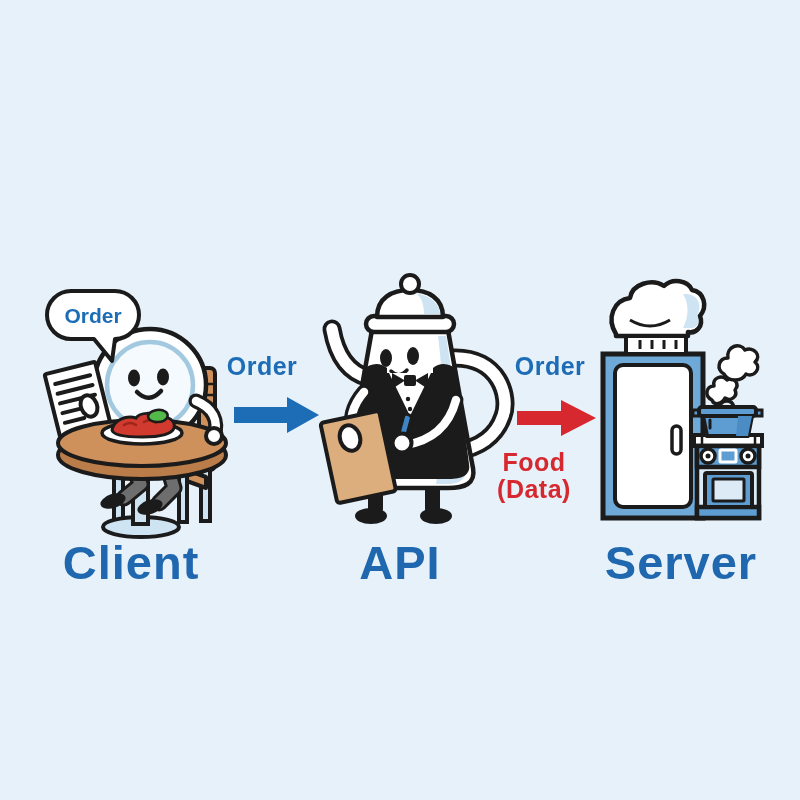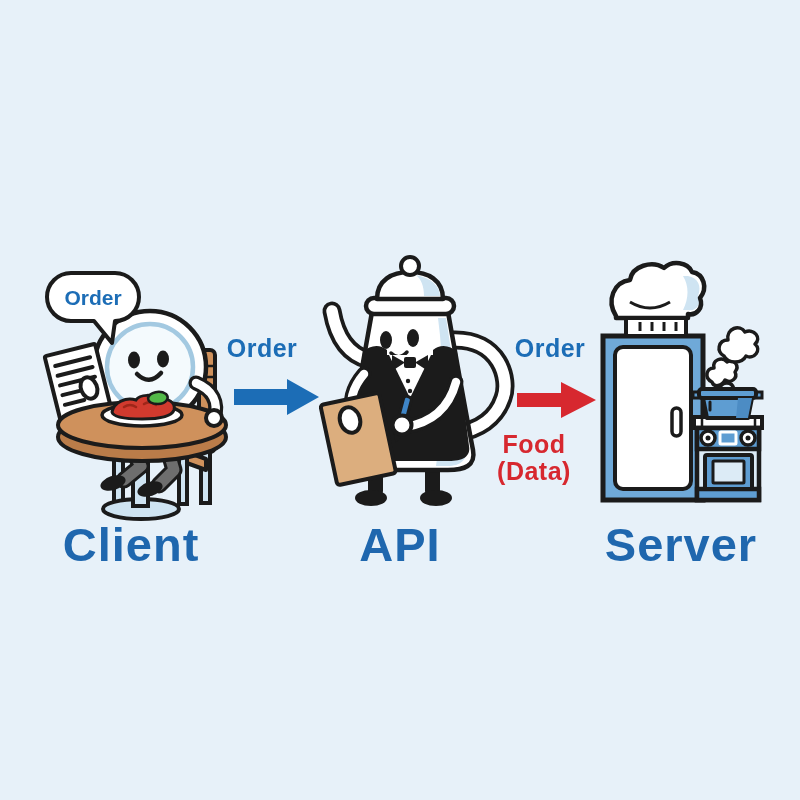--- a/index.html
+++ b/index.html
@@ -4,21 +4,21 @@
 <style>
   :root{
     --background:#e7f1f9; --ink:#1b1b1b; --primary-blue:#1c6db6; --label-blue:#1f67ae;
     --accent-red:#d7282f; --light-blue:#cfe4f2; --pale-blue:#dcebf6; --mid-blue:#5e9dd2;
     --fridge-blue:#6fa9d8; --table-brown:#cf915c; --table-brown-dark:#ba7c49;
     --clipboard-tan:#dcae7e; --food-red:#d13a2e; --food-red-dark:#9e2619;
     --garnish-green:#53b948; --pants-gray:#6e6e6e; --pen-blue:#3f85c6; --white:#ffffff;
   }
   html,body{margin:0;padding:0;}
   body{background:var(--background,#e7f1f9);font-family:"Liberation Sans",sans-serif;}
-  .canvas{position:relative;width:800px;height:624px;background:var(--background,#e7f1f9);overflow:hidden;}
+  .canvas{position:relative;width:800px;height:624px;background:var(--background,#e7f1f9);overflow:hidden;margin-top:18px;}
   svg{display:block;width:800px;height:800px;}
   svg text{font-family:"Liberation Sans",sans-serif;font-weight:bold;}
   .txt-bubble{font-size:21px;fill:var(--primary-blue,#1c6db6);}
   .txt-order{font-size:25px;fill:var(--primary-blue,#1c6db6);letter-spacing:.5px;}
   .txt-red{font-size:25px;fill:var(--accent-red,#d7282f);letter-spacing:.5px;}
   .txt-label{font-size:47px;fill:var(--label-blue,#1f67ae);letter-spacing:1px;}
 </style>
 </head>
 <body>
 

